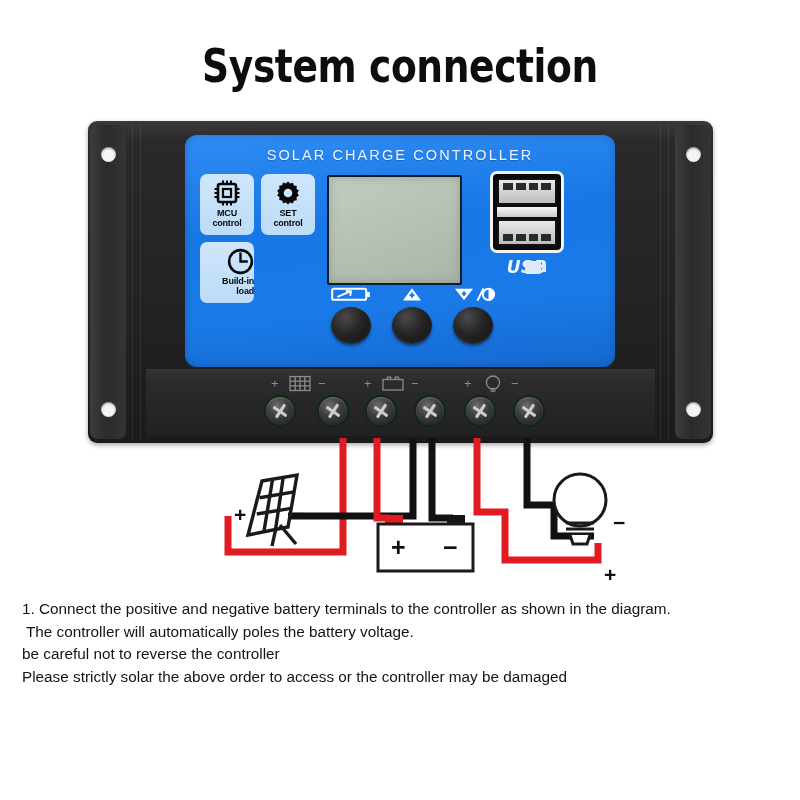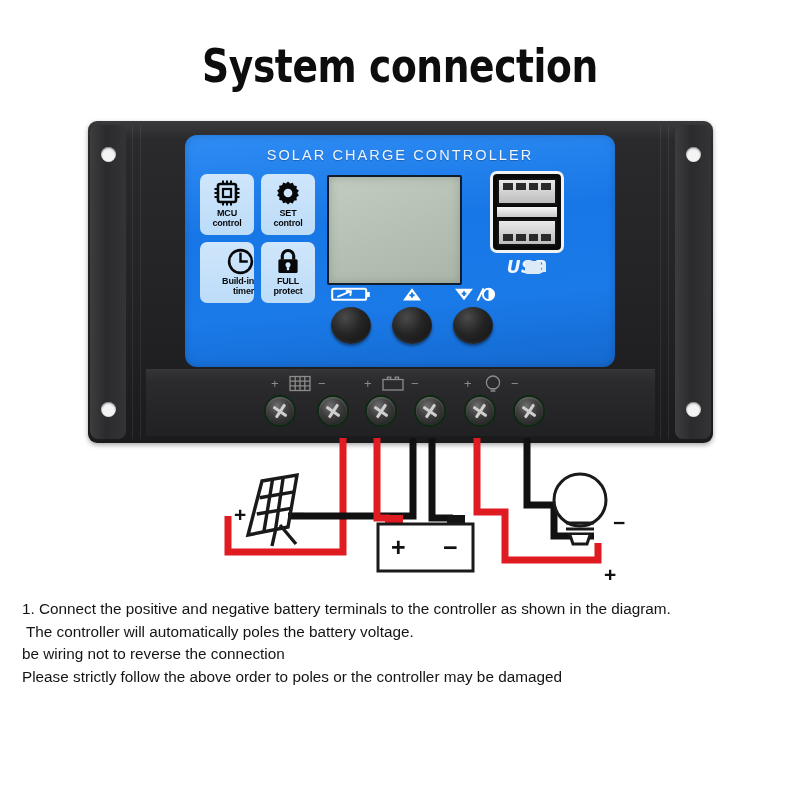--- a/index.html
+++ b/index.html
@@ -220,35 +220,23 @@
       </div>
 
       <div class="badge b3">
         <div class="bicon">
           <svg width="27" height="27" viewBox="0 0 27 27">
             <circle cx="13.5" cy="13.5" r="11.4" fill="none" stroke="#07080a" stroke-width="2.6"></circle>
             <path d="M13.5 5.6 V13.5 H19.6" fill="none" stroke="#07080a" stroke-width="2.4" stroke-linecap="square"></path>
           </svg>
         </div>
         <div class="blab">Build-in</div>
-        <div class="blab">timer</div>
-      </div>
-
-      <div class="badge b4">
-        <div class="bicon">
-          <svg width="24" height="27" viewBox="0 0 24 27">
-            <path d="M6.3 11.5 V8.2 a5.7 5.7 0 0 1 11.4 0 V11.5" fill="none" stroke="#07080a" stroke-width="3.1"></path>
-            <rect x="2.4" y="11.2" width="19.2" height="13.8" rx="1.6" fill="#07080a"></rect>
-            <circle cx="12" cy="16.8" r="2.5" fill="#cfe6fb"></circle>
-            <rect x="10.8" y="16.8" width="2.4" height="5.4" fill="#cfe6fb"></rect>
-          </svg>
-        </div>
-        <div class="blab">FULL</div>
-        <div class="blab">protect</div>
-      </div>
+        <div class="blab">load</div>
+      </div>
+
 
       <div class="lcd"></div>
 
       <div class="usbwrap">
         <div class="usbport">
           <div class="usbslot top">
             <div class="pins">
                 <i></i>
                 <i></i>
                 <i></i>
@@ -381,17 +369,17 @@
         <path d="M570 105 l3 9 h14 l3 -9" fill="#ffffff"></path>
       </g>
       <text x="613" y="100" font-family="Liberation Sans, sans-serif" font-size="21" font-weight="bold" fill="#111">−</text>
       <text x="604" y="152" font-family="Liberation Sans, sans-serif" font-size="21" font-weight="bold" fill="#111">+</text>
     </svg>
   </div>
 
   <div class="notes">
     <div>1. Connect the positive and negative battery terminals to the controller as shown in the diagram.</div>
     <div> The controller will automatically poles the battery voltage.</div>
-    <div>be wiring not to reverse the connection</div>
-    <div>Please strictly follow the above order to poles or the controller may be damaged</div>
+    <div>be careful not to reverse the controller</div>
+    <div>Please strictly solar the above order to access or the controller may be damaged</div>
   </div>
 
 </div>
 
 </body></html>

